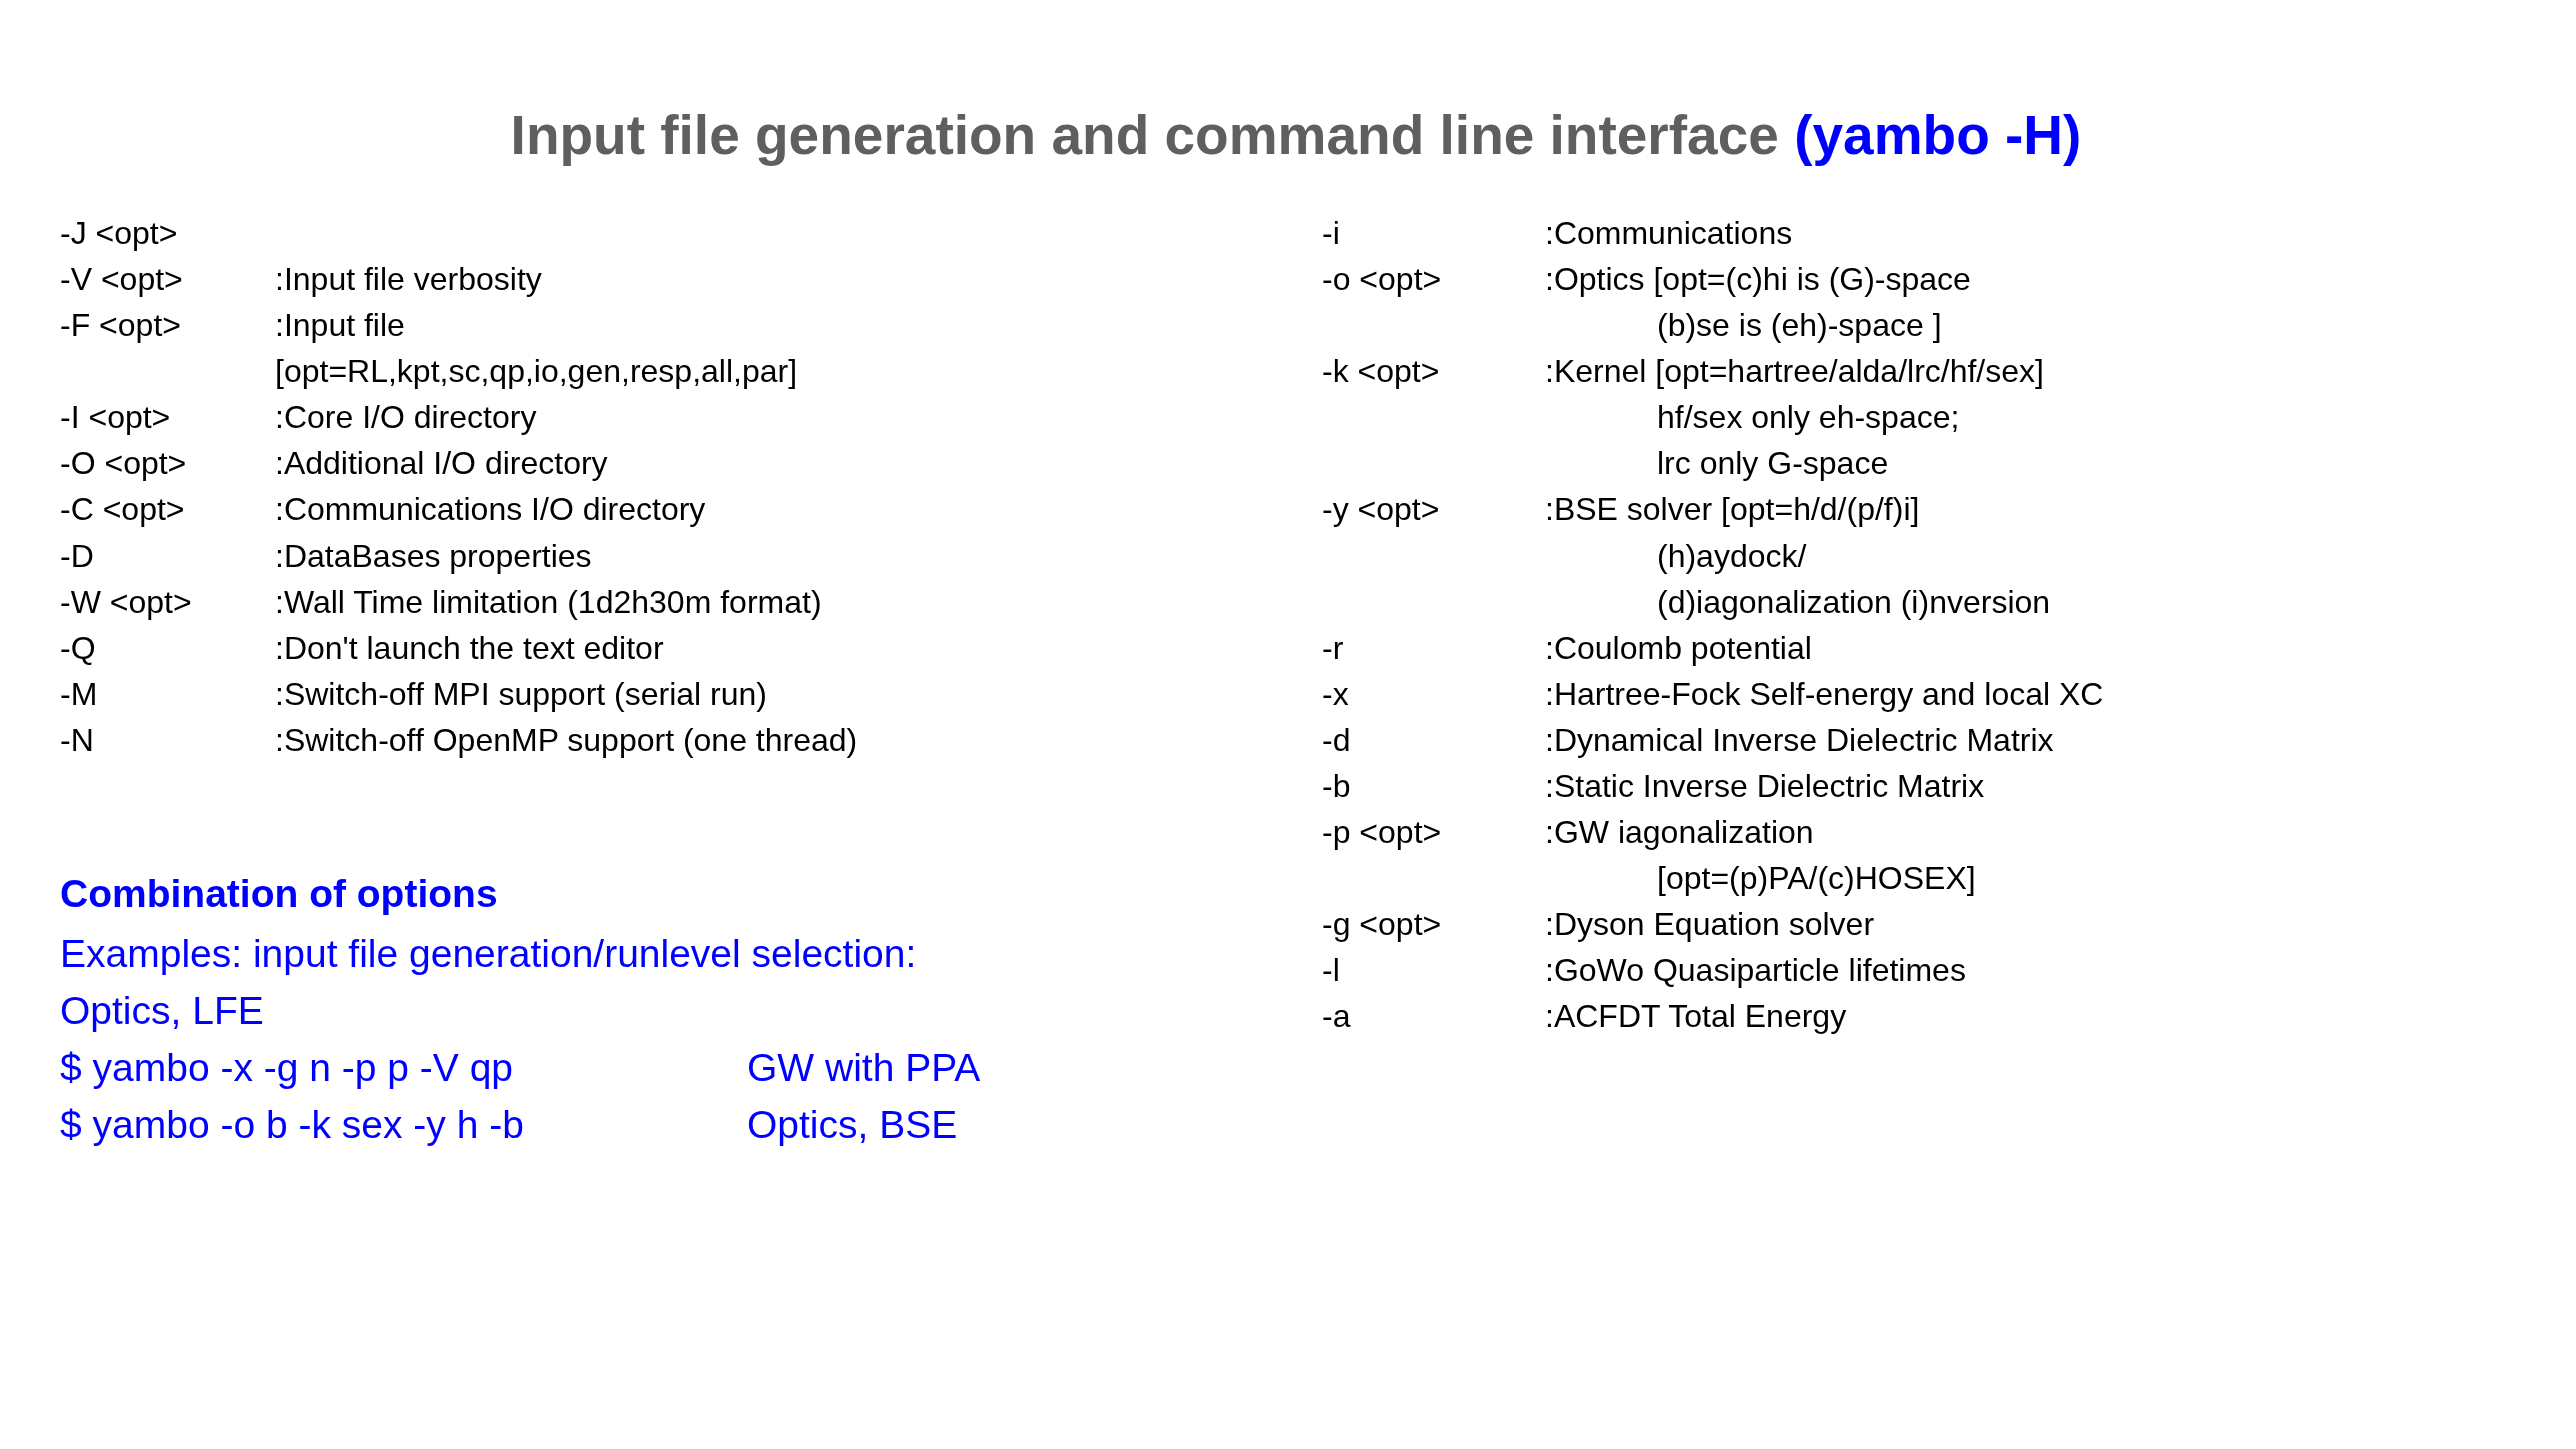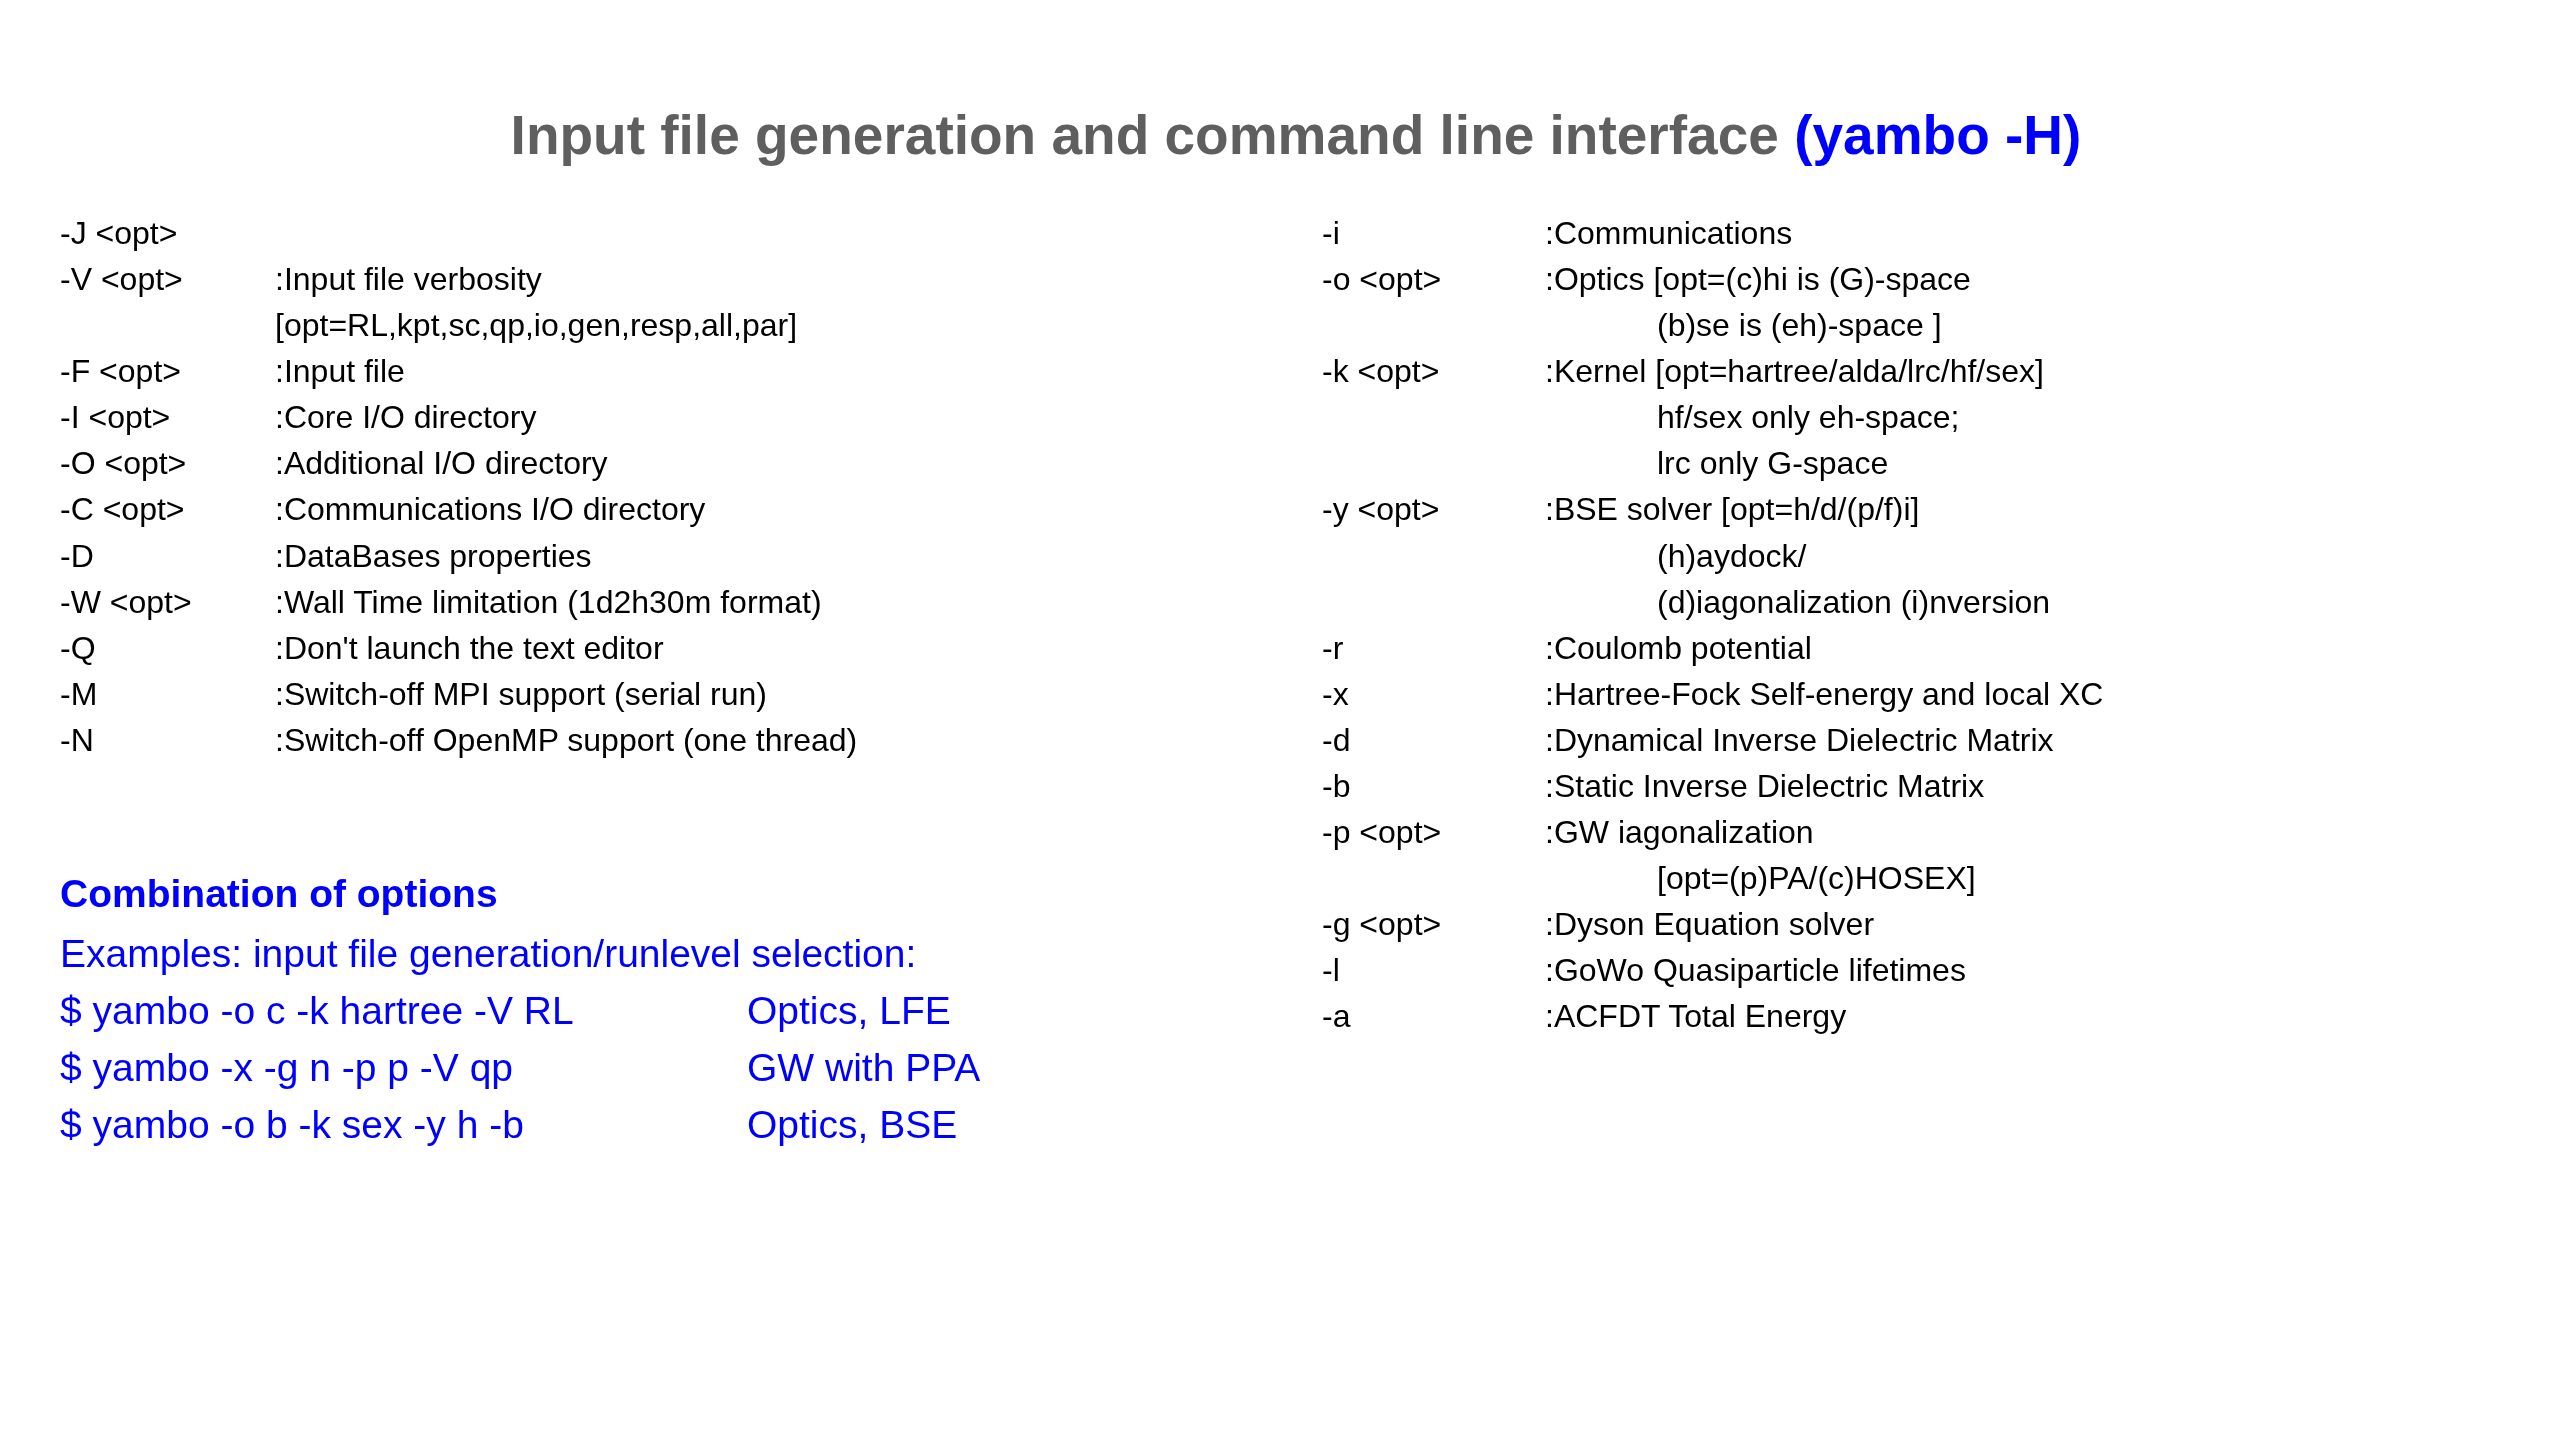--- a/index.html
+++ b/index.html
@@ -73,26 +73,26 @@
     <div class="col">
       <div id="left-list">
           <div class="opt-row">
             <div class="flag">-J &lt;opt&gt;</div>
           </div>
           <div class="opt-row">
             <div class="flag">-V &lt;opt&gt;</div>
             <div class="desc">:Input file verbosity</div>
           </div>
           <div class="opt-row">
-            <div class="flag"></div>
-            <div class="desc"> [opt=RL,kpt,sc,qp,io,gen,resp,all,par]</div>
-          </div>
-          <div class="opt-row">
             <div class="flag">-F &lt;opt&gt;</div>
             <div class="desc">:Input file</div>
+          </div>
+          <div class="opt-row">
+            <div class="flag"></div>
+            <div class="desc"> [opt=RL,kpt,sc,qp,io,gen,resp,all,par]</div>
           </div>
           <div class="opt-row">
             <div class="flag">-I &lt;opt&gt;</div>
             <div class="desc">:Core I/O directory</div>
           </div>
           <div class="opt-row">
             <div class="flag">-O &lt;opt&gt;</div>
             <div class="desc">:Additional I/O directory</div>
           </div>
           <div class="opt-row">
@@ -119,21 +119,20 @@
             <div class="flag">-N</div>
             <div class="desc">:Switch-off OpenMP support (one thread)</div>
           </div>
         </div>
 
       <div class="combo">
         <div class="combo-title">Combination of options</div>
         <div>Examples:  input file generation/runlevel selection:</div>
         <div id="combo-rows">
             <div class="combo-ex-row">
-              <div class="combo-cmd">$ yambo -o c -k hartree -V RL</div>
               <div class="combo-label">Optics, LFE</div>
             </div>
             <div class="combo-ex-row">
               <div class="combo-cmd">$ yambo -x -g n -p p -V qp</div>
               <div class="combo-label">GW with PPA</div>
             </div>
             <div class="combo-ex-row">
               <div class="combo-cmd">$ yambo -o b -k sex -y h -b</div>
               <div class="combo-label">Optics, BSE</div>
             </div>

